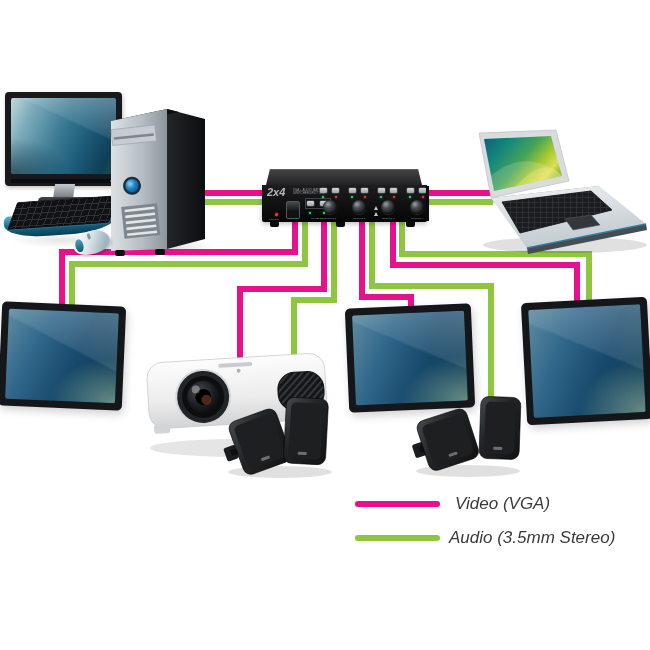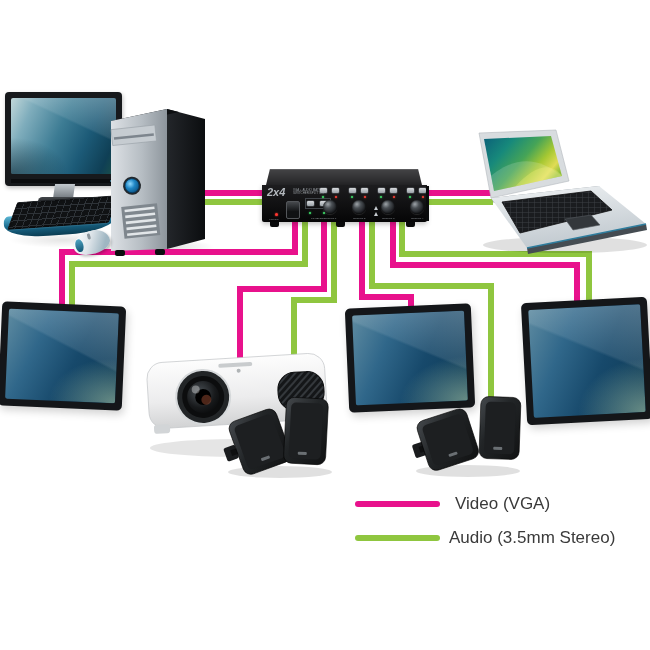--- a/index.html
+++ b/index.html
@@ -86,21 +86,21 @@
   .tv-screen::before{content:'';position:absolute;inset:0;
     background:linear-gradient(205deg,rgba(255,255,255,.26) 0%,rgba(255,255,255,.10) 40%,rgba(255,255,255,0) 42%);}
   .tv-screen::after{content:'';position:absolute;inset:0;
     background:radial-gradient(110% 90% at 100% 100%,rgba(178,208,172,.55),transparent 55%);}
   .tv1{left:0;top:304px;width:124px;height:104px;transform:rotate(2.5deg);}
   .tv3{left:347px;top:306px;width:126px;height:104px;transform:rotate(-2.5deg);}
   .tv4{left:524px;top:300px;width:126px;height:122px;transform:rotate(-3deg);}
 
   
   .lg-swatch{position:absolute;width:85px;height:6px;border-radius:3px;z-index:2;}
-  .lg-label{position:absolute;font-size:17px;line-height:20px;color:#3a3a3a;z-index:2;}
+  .lg-label{position:absolute;font-size:17px;line-height:20px;color:#3a3a3a;z-index:2;font-style:italic;}
 </style>
 </head>
 <body>
 
 <div id="stage">
 
   <svg id="cable-svg" width="650" height="650" viewBox="0 0 650 650">
       <polyline points="200,193 268,193" fill="none" stroke="#e8118c" stroke-width="6" stroke-linejoin="miter"></polyline>
       <polyline points="200,202 268,202" fill="none" stroke="#8fc63f" stroke-width="6" stroke-linejoin="miter"></polyline>
       <polyline points="420,193 492,193" fill="none" stroke="#e8118c" stroke-width="6" stroke-linejoin="miter"></polyline>

